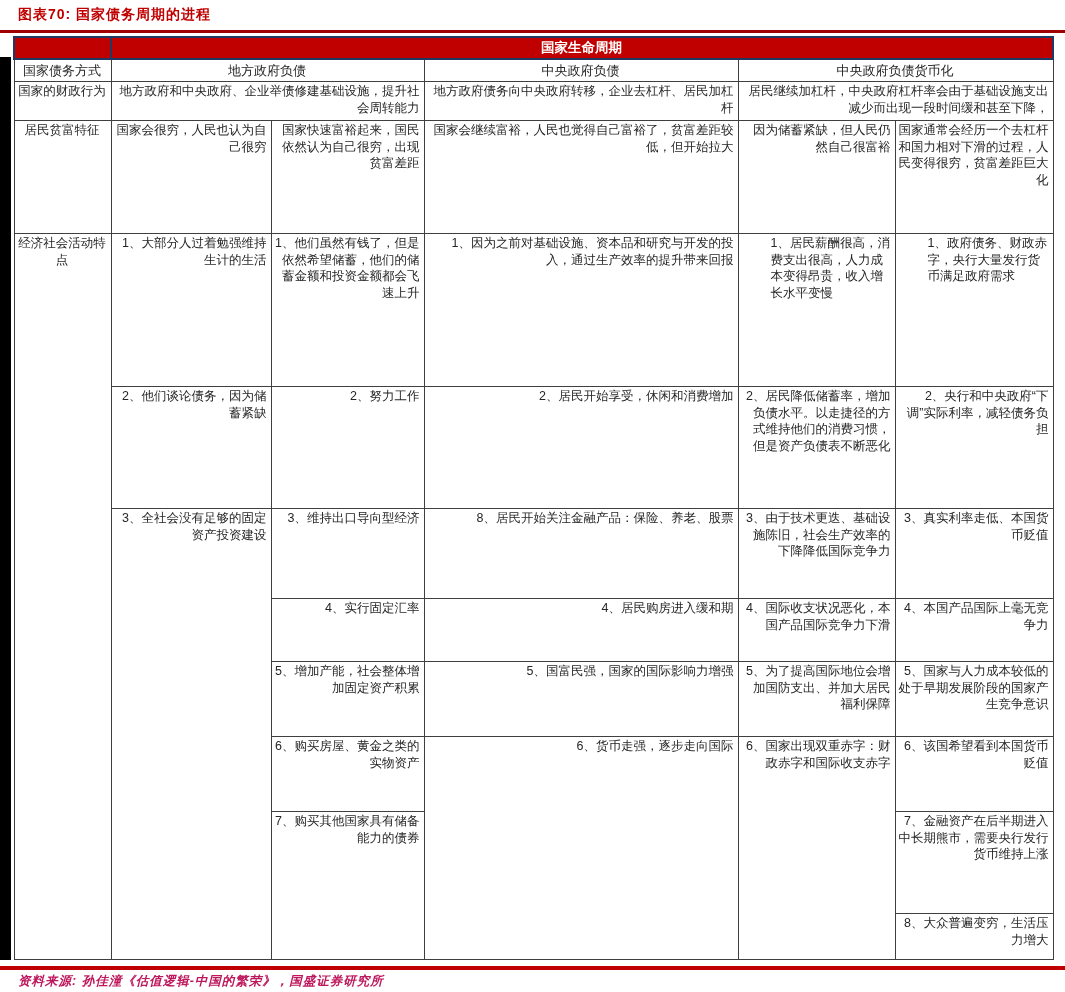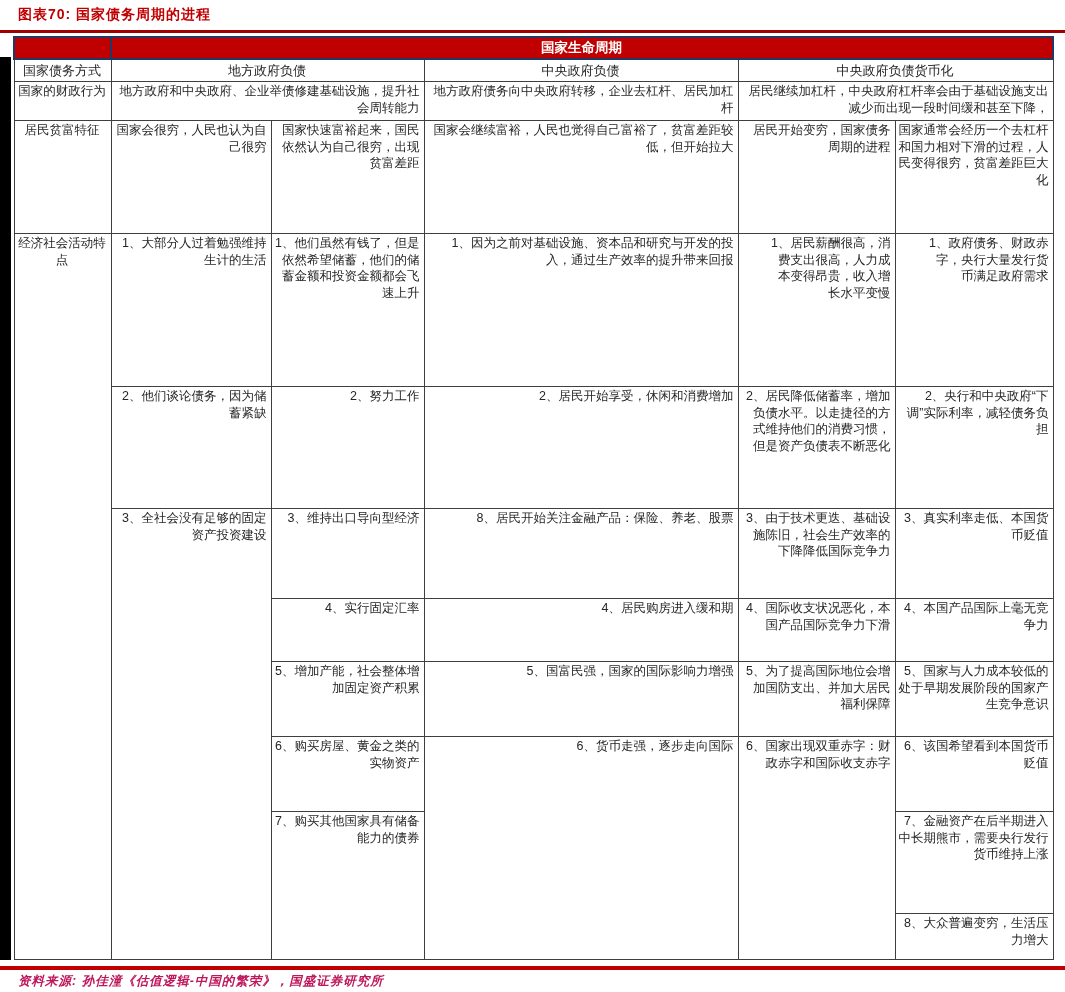--- a/index.html
+++ b/index.html
@@ -47,21 +47,21 @@
     background:#C00000; border:2px solid #1F3864;
   }
   td.red-title {
     color:#ffffff; font-weight:bold; text-align:center; vertical-align:middle;
     font-size:13.5px;
   }
   tr.hdr td {
     text-align:center; vertical-align:middle; font-size:13px;
   }
   td.lbl { text-align:center; }
-  td.ctr { text-align:right;padding-left:32px; }
+  td.ctr { text-align:left;padding-left:32px; }
   .rule-bottom {
     position:absolute; left:0; top:966px; width:1065px; height:4px;
     background:#C00000;
   }
   .source-note {
     position:absolute; left:18px; top:973px;
     color:#be185d; font-weight:bold; font-style:italic;
     font-size:12.5px; letter-spacing:1px;
   }
 </style>
@@ -100,21 +100,21 @@
     <td colspan="2">地方政府和中央政府、企业举债修建基础设施，提升社会周转能力</td>
     <td>地方政府债务向中央政府转移，企业去杠杆、居民加杠杆</td>
     <td colspan="2">居民继续加杠杆，中央政府杠杆率会由于基础设施支出减少而出现一段时间缓和甚至下降，</td>
   </tr>
 
   <tr class="wealth">
     <td class="lbl">居民贫富特征</td>
     <td>国家会很穷，人民也认为自己很穷</td>
     <td>国家快速富裕起来，国民依然认为自己很穷，出现贫富差距</td>
     <td>国家会继续富裕，人民也觉得自己富裕了，贫富差距较低，但开始拉大</td>
-    <td>居民开始变穷，国家债务周期的进程</td>
+    <td>因为储蓄紧缺，但人民仍然自己很富裕</td>
     <td>国家通常会经历一个去杠杆和国力相对下滑的过程，人民变得很穷，贫富差距巨大化</td>
   </tr>
 
   <tr class="a1">
     <td class="lbl" rowspan="8">经济社会活动特点</td>
     <td>1、大部分人过着勉强维持生计的生活</td>
     <td>1、他们虽然有钱了，但是依然希望储蓄，他们的储蓄金额和投资金额都会飞速上升</td>
     <td>1、因为之前对基础设施、资本品和研究与开发的投入，通过生产效率的提升带来回报</td>
     <td class="ctr">1、居民薪酬很高，消费支出很高，人力成本变得昂贵，收入增长水平变慢</td>
     <td class="ctr">1、政府债务、财政赤字，央行大量发行货币满足政府需求</td>

